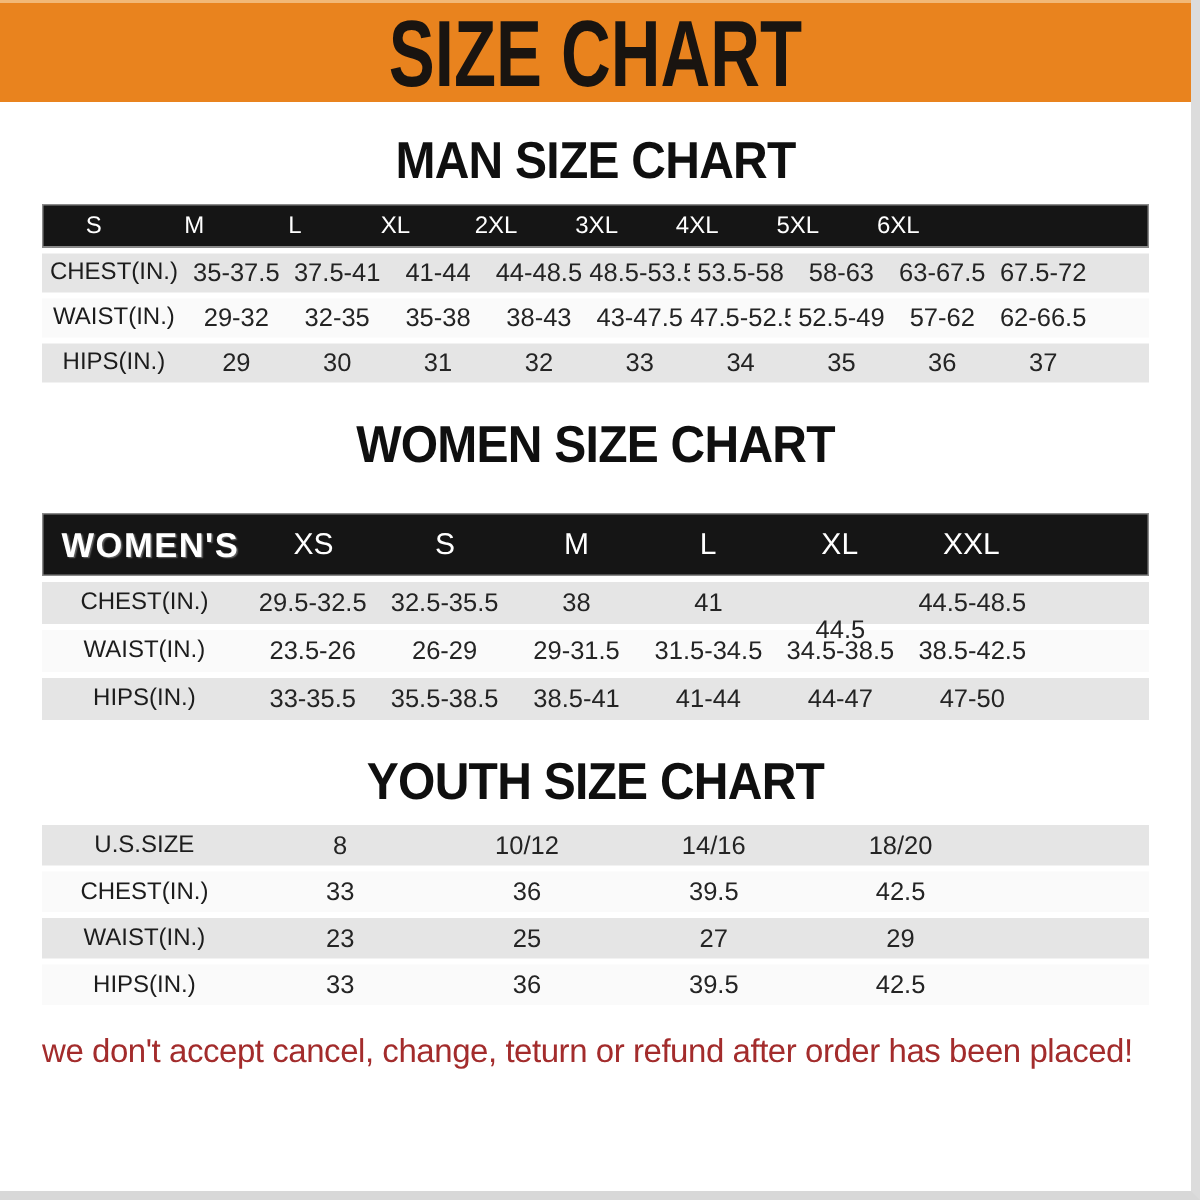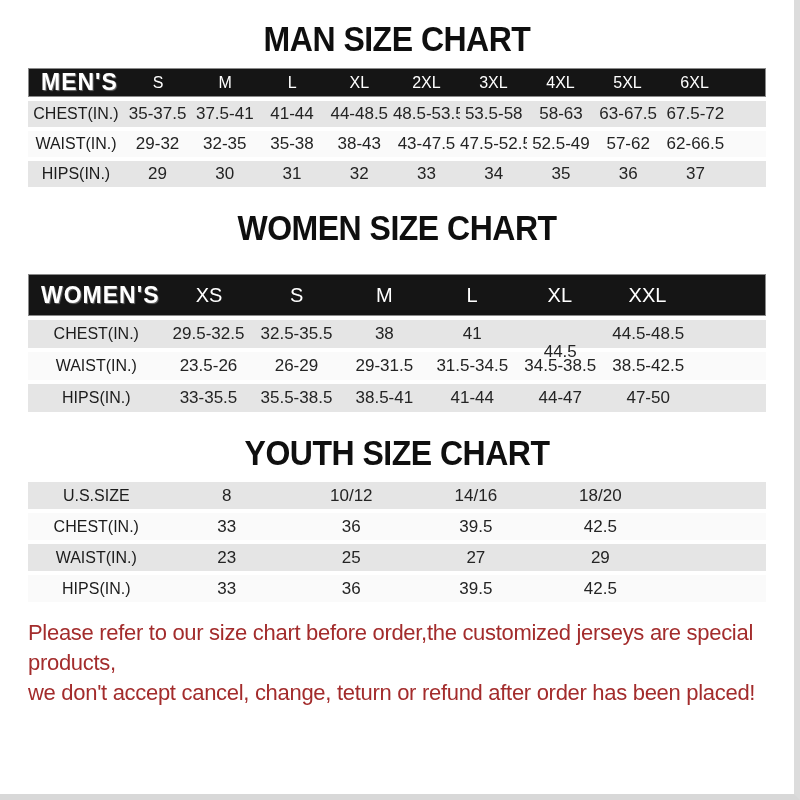--- a/index.html
+++ b/index.html
@@ -66,27 +66,29 @@
     font-size: 22px;
     line-height: 30px;
     letter-spacing: -0.3px;
   }
   .note p { margin: 0; }
 </style>
 </head>
 <body>
 
 <div class="page">
+  <header class="banner">
+    <div class="banner-title">SIZE CHART</div>
+  </header>
 
   <main id="sections">
   <section class="size-section">
     <h2 class="section-heading">MAN SIZE CHART</h2>
     <div class="size-table">
       <div class="row header" style="height: 29px;">
-            <span class="cell label" style="width: 13%;">MEN'S</span>
             <span class="cell col" style="width: 9.11111%; font-size: 16px;">S</span>
             <span class="cell col" style="width: 9.11111%; font-size: 16px;">M</span>
             <span class="cell col" style="width: 9.11111%; font-size: 16px;">L</span>
             <span class="cell col" style="width: 9.11111%; font-size: 16px;">XL</span>
             <span class="cell col" style="width: 9.11111%; font-size: 16px;">2XL</span>
             <span class="cell col" style="width: 9.11111%; font-size: 16px;">3XL</span>
             <span class="cell col" style="width: 9.11111%; font-size: 16px;">4XL</span>
             <span class="cell col" style="width: 9.11111%; font-size: 16px;">5XL</span>
             <span class="cell col" style="width: 9.11111%; font-size: 16px;">6XL</span>
             <span class="cell filler" style="width: 5%;"></span>
@@ -212,16 +214,15 @@
             <span class="cell val" style="width: 16.875%;">36</span>
             <span class="cell val" style="width: 16.875%;">39.5</span>
             <span class="cell val" style="width: 16.875%;">42.5</span>
             <span class="cell filler" style="width: 14%;"></span>
           </div>
         </div>
   </section>
 </main>
 
   <footer class="note">
-    <p>Please refer to our size chart before order,the customized jerseys are special products,</p>
     <p>we don't accept cancel, change, teturn or refund after order has been placed!</p>
   </footer>
 </div>
 
 </body></html>

